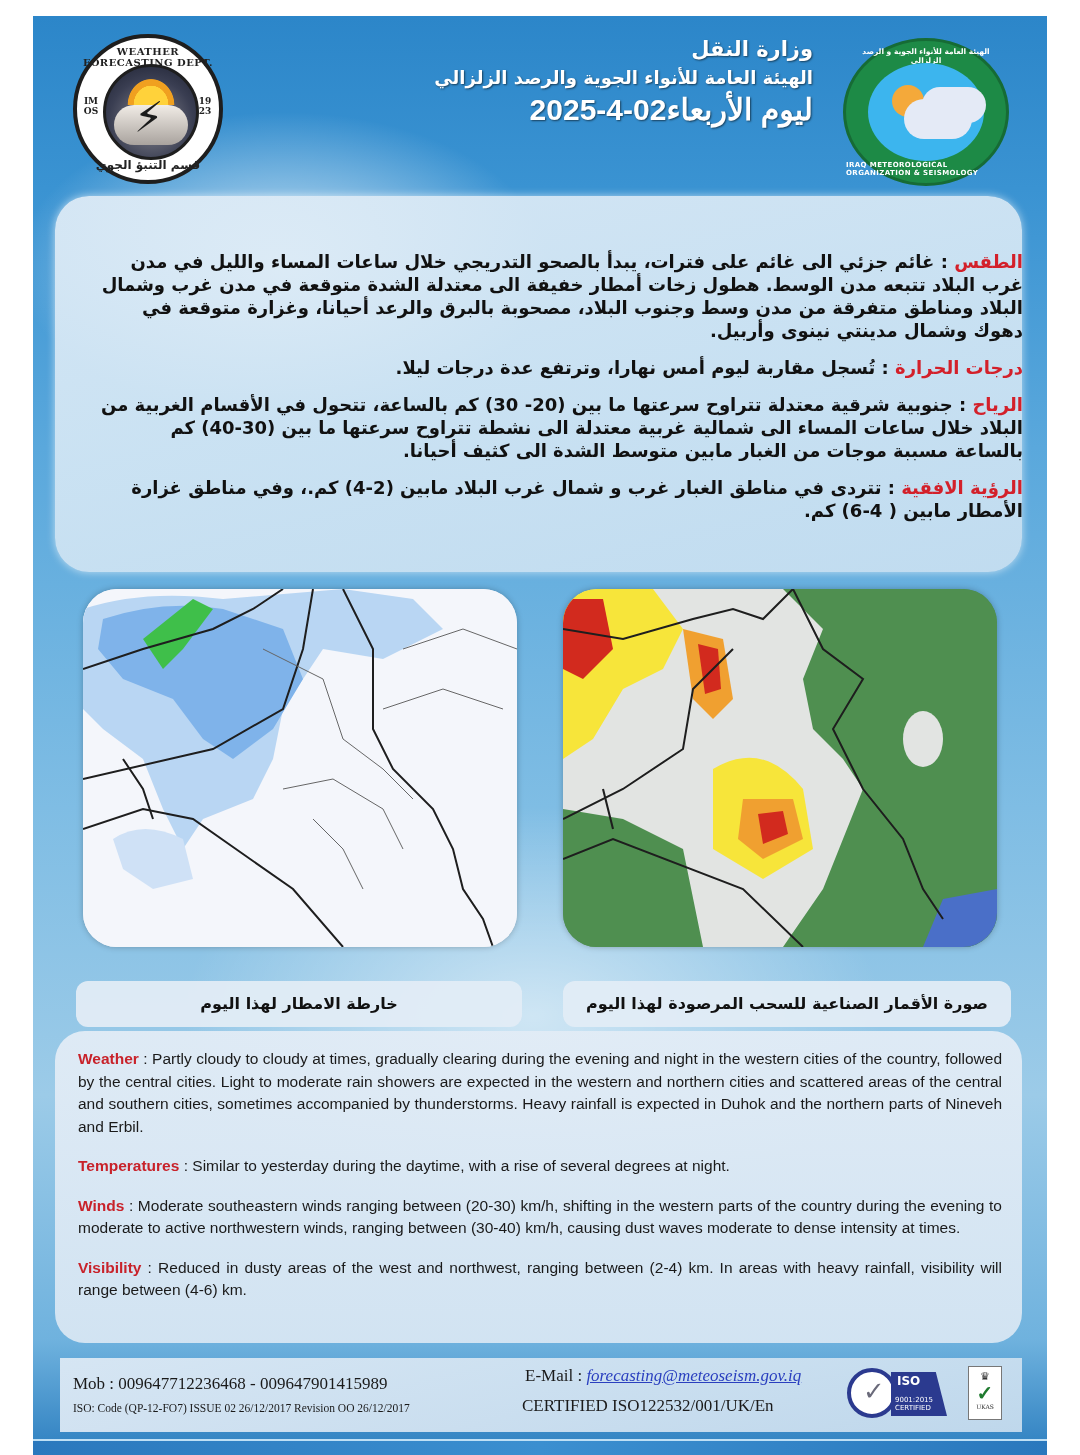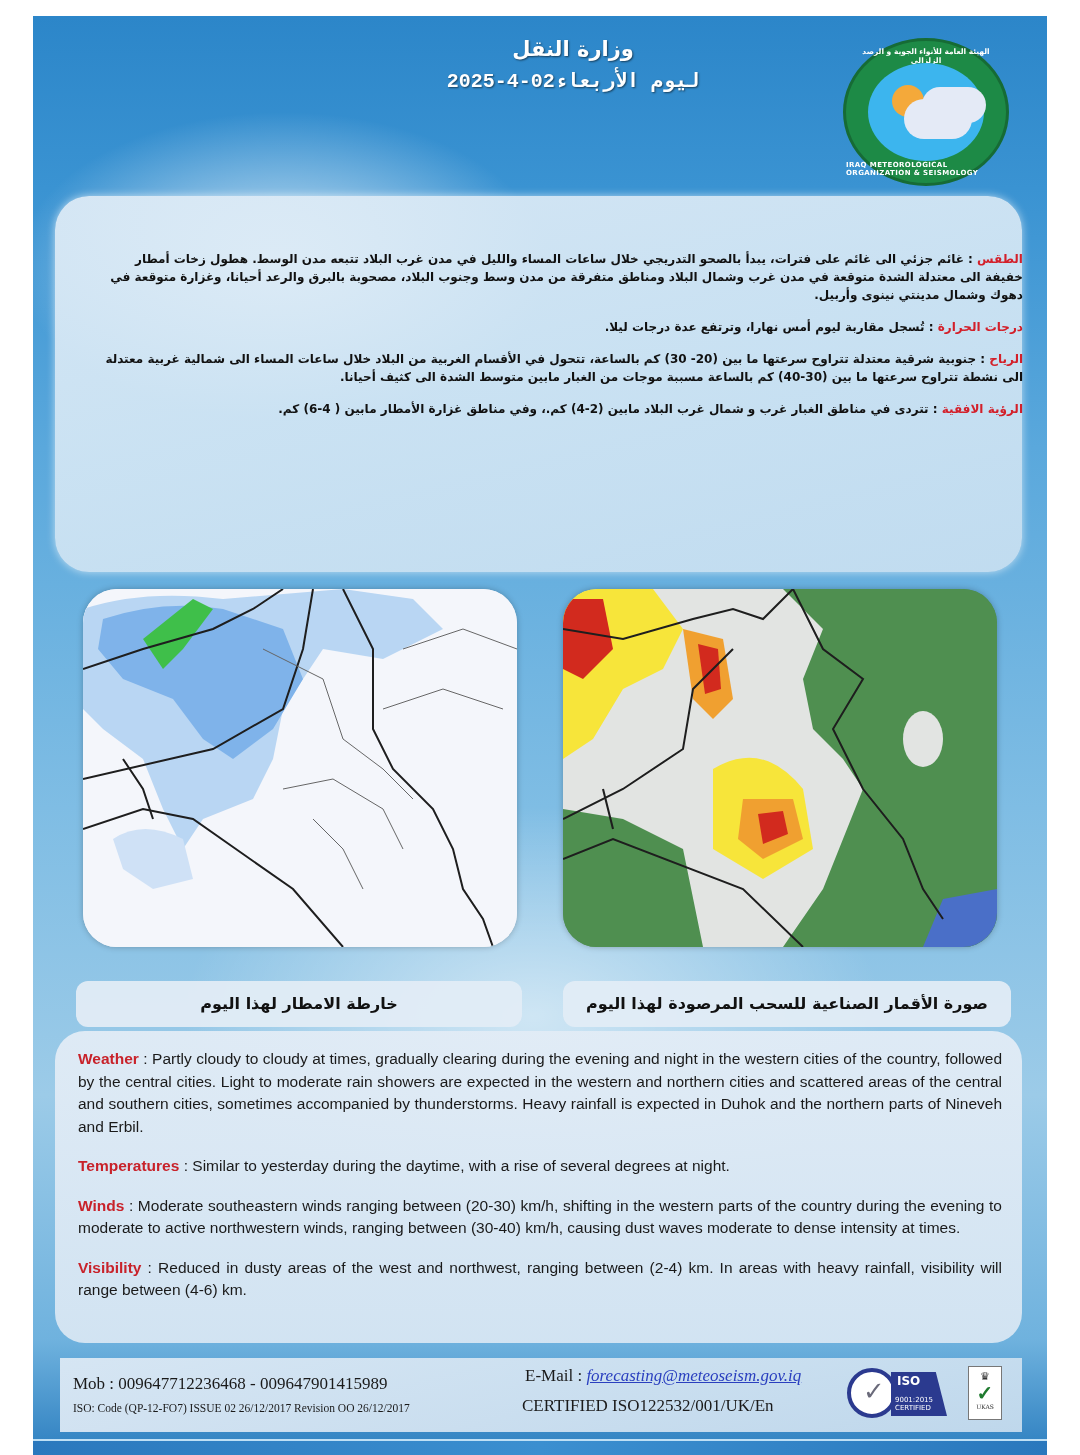--- a/index.html
+++ b/index.html
@@ -15,29 +15,29 @@
       linear-gradient(180deg, #2c86c9 0%, #3a93d2 12%, #5aa8dc 30%, #7fbde4 55%, #9ccbe8 75%, #6fb2de 92%, #2d7fc0 100%);
   }
   .page-bottom-bar {
     position: absolute; left: 0; right: 0; bottom: 0; height: 14px;
     background: linear-gradient(90deg, #2a78bd, #3b8fd0, #2a78bd);
     border-top: 2px solid #bfe0f5;
   }
 
   
   .header-text {
-    position: absolute; left: 300px; top: 18px; width: 480px; text-align: center; direction: rtl;
+    position: absolute; left: 300px; top: 18px; width: 480px; direction: rtl;
     color: #ffffff; font-family: "DejaVu Sans", sans-serif; font-weight: bold;
     text-shadow: 1px 1px 2px rgba(0,0,0,0.55);
   }
   .header-text .line { display: block; }
   .header-text .l1 { font-size: 21px; line-height: 30px; }
   .header-text .l2 { font-size: 18px; line-height: 28px; }
   .header-text .l3 { font-size: 18px; line-height: 28px; }
-  .header-text .l4 { font-size: 20px; line-height: 36px; font-family: Liberation Mono, monospace; }
+  .header-text .l4 { font-size: 30px; line-height: 36px; font-family: Liberation Sans, sans-serif; }
 
   .logo-left {
     position: absolute; left: 40px; top: 18px; width: 150px; height: 150px; border-radius: 50%;
     background: #ffffff; border: 4px solid #1e1e1e; box-sizing: border-box;
   }
   .logo-left .inner {
     position: absolute; left: 26px; top: 26px; width: 90px; height: 90px; border-radius: 50%;
     background: radial-gradient(circle at 50% 60%, #8a8a92 0%, #3a3e52 60%, #1c2030 100%);
     border: 3px solid #1e1e1e; overflow: hidden;
   }
@@ -91,21 +91,21 @@
   }
 
   
   .arabic-panel {
     position: absolute; left: 22px; top: 180px; width: 967px; height: 376px; border-radius: 34px;
     background: linear-gradient(170deg, rgba(225,237,247,0.92) 0%, rgba(214,232,245,0.9) 50%, rgba(205,226,242,0.88) 100%);
     box-shadow: 0 0 8px rgba(255,255,255,0.6);
   }
   .arabic-content {
     position: absolute; left: 44px; top: 54px; width: 924px; direction: rtl; text-align: right;
-    font-family: "DejaVu Sans", sans-serif; font-weight: bold; font-size: 12px; line-height: 18px; color: #111;
+    font-family: "DejaVu Sans", sans-serif; font-weight: bold; font-size: 18px; line-height: 23px; color: #111;
   }
   .arabic-content .para { margin: 0 0 14px 0; }
   .arabic-content .label { color: #d3202a; }
 
   
   .map {
     position: absolute; top: 573px; width: 434px; height: 358px; border-radius: 34px; overflow: hidden;
     box-shadow: 0 0 6px rgba(0,0,0,0.25);
   }
   .map-rain {
@@ -166,23 +166,35 @@
   }
   .ukas-badge .crown { display: block; font-size: 11px; color: #333; line-height: 14px; margin-top: 2px; }
   .ukas-badge .tick { display: block; font-size: 20px; color: #1e7a2e; line-height: 20px; font-weight: bold; }
   .ukas-badge .txt { display: block; font-size: 6px; font-family: "DejaVu Serif", serif; color: #333; }
 </style>
 </head>
 <body>
 
 <div class="page">
 
+  <div class="logo-left">
+    <div class="ring-top">WEATHER FORECASTING DEPT.</div>
+    <div class="side-l">IM OS</div>
+    <div class="side-r">19 23</div>
+    <div class="inner">
+      <div class="sun"></div>
+      <div class="cloud"></div>
+      <div class="bolt">⚡︎</div>
+    </div>
+    <div class="ring-bottom">قسم التنبؤ الجوي</div>
+  </div>
 
   <div class="header-text">
     <span class="line l1">وزارة النقل</span>
+    <span class="line l2">الهيئة العامة للأنواء الجوية والرصد الزلزالي</span>
     <span class="line l4">ليوم الأربعاء02-4-2025</span>
   </div>
 
   <div class="logo-right">
     <div class="ring-text-ar">الهيئة العامة للأنواء الجوية و الرصد الزلزالي</div>
     <div class="inner">
       <div class="sun"></div>
       <div class="cloud"></div>
     </div>
     <div class="ring-text">IRAQ METEOROLOGICAL ORGANIZATION &amp; SEISMOLOGY</div>

